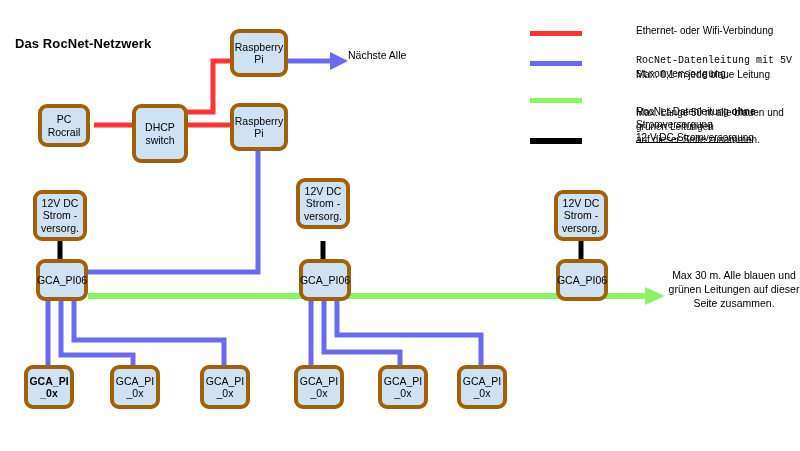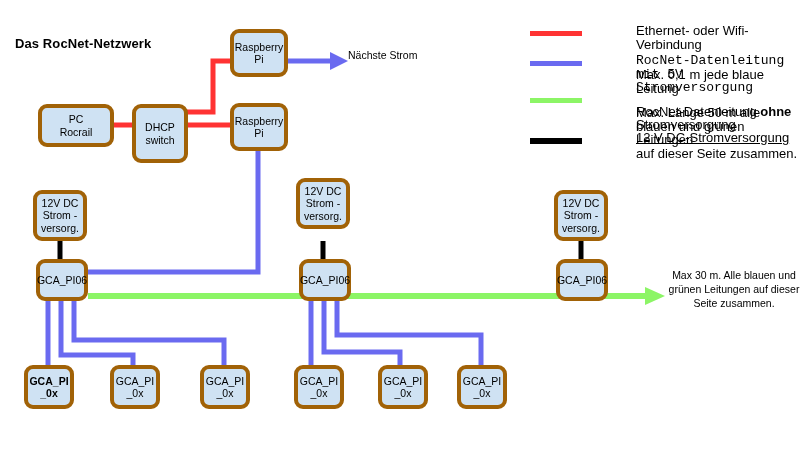--- a/index.html
+++ b/index.html
@@ -60,21 +60,21 @@
     position: absolute;
     z-index: 6;
   }
   .legend-swatch {
     position: absolute;
     height: 5px;
     width: 52px;
   }
   .legend-text {
     position: absolute;
-    font-size: 13px;
+    font-size: 10px;
     line-height: 13.5px;
     color: #000000;
     white-space: pre-line;
     left: 66px;
     padding-left: 40px;
   }
   .legend-text b { font-weight: bold; }
   #right-note {
     position: absolute;
     left: 668px;
@@ -124,21 +124,21 @@
 
     <path d="M 48,300 L 48,365" stroke="#6a6af0" stroke-width="5" fill="none"></path>
     <path d="M 61,300 L 61,355 L 133,355 L 133,365" stroke="#6a6af0" stroke-width="5" fill="none"></path>
     <path d="M 74,300 L 74,340 L 224,340 L 224,365" stroke="#6a6af0" stroke-width="5" fill="none"></path>
 
     <path d="M 311,300 L 311,365" stroke="#6a6af0" stroke-width="5" fill="none"></path>
     <path d="M 324,300 L 324,352 L 400,352 L 400,365" stroke="#6a6af0" stroke-width="5" fill="none"></path>
     <path d="M 337,300 L 337,335 L 481,335 L 481,365" stroke="#6a6af0" stroke-width="5" fill="none"></path>
   </svg>
 
-  <div class="node" style="left:38px; top:104px; width:76px; height:43px;">
+  <div class="node" style="left:38px; top:104px; width:52px; height:43px;">
     <span>PC
 Rocrail</span>
   </div>
 
   <div class="node" style="left:132px; top:104px; width:56px; height:59px;">
     <span>DHCP
 switch</span>
   </div>
 
   <div class="node" style="left:230px; top:29px; width:58px; height:48px;">
@@ -204,21 +204,21 @@
   <div class="node" style="left:378px; top:365px; width:50px; height:44px;">
     <span>GCA_PI
 _0x</span>
   </div>
 
   <div class="node" style="left:457px; top:365px; width:50px; height:44px;">
     <span>GCA_PI
 _0x</span>
   </div>
 
-  <div id="next-page-label">Nächste Strom</div>
+  <div id="next-page-label">Nächste Alle</div>
 
   <div id="right-note">Max 30 m.
 Alle blauen und grünen
 Leitungen
 auf dieser Seite zusammen.</div>
 
   <div class="legend-row" style="left:530px; top:28px; width:270px;">
     <div class="legend-swatch" style="top:3px; background:#ff3333;"></div>
     <div class="legend-text" style="top:-4px;">Ethernet- oder Wifi-Verbindung</div>
   </div>

